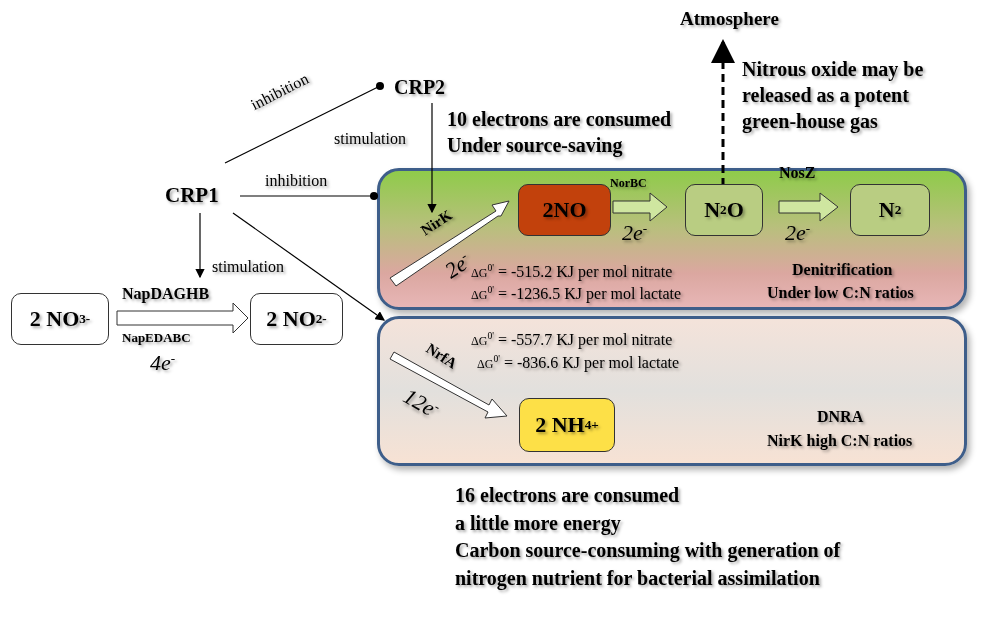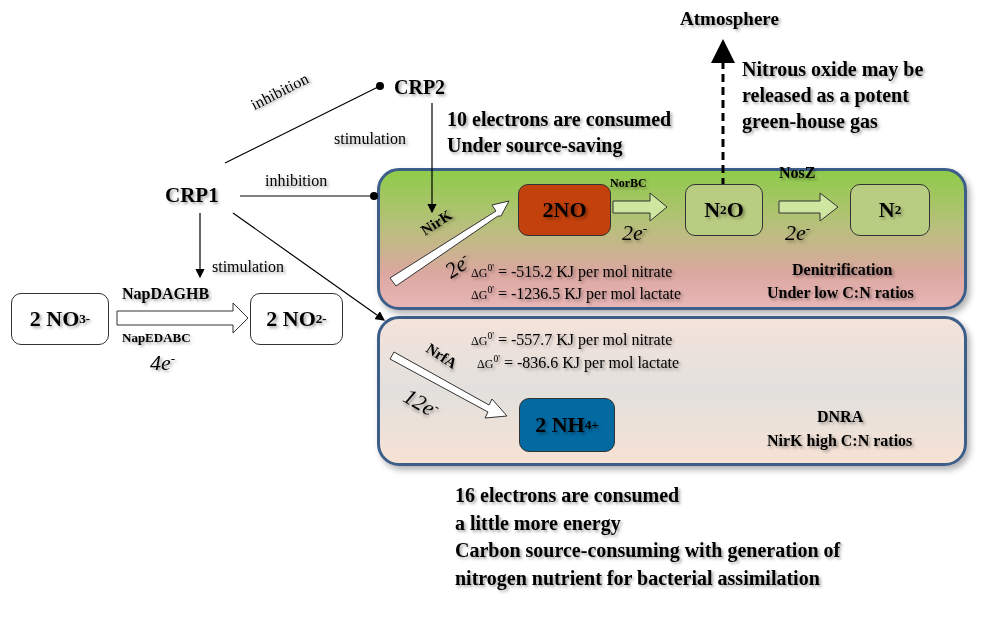--- a/index.html
+++ b/index.html
@@ -106,21 +106,21 @@
 
 <div class="t dg" style="left:471px;top:262px;"><span class="d">ΔG</span><sup>0'</sup> <span>= -515.2 KJ per mol nitrate</span></div>
 <div class="t dg" style="left:471px;top:284px;"><span class="d">ΔG</span><sup>0'</sup> <span>= -1236.5 KJ per mol lactate</span></div>
 <div class="t b" style="left:792px;top:261px;font-size:16px;">Denitrification</div>
 <div class="t b" style="left:767px;top:284px;font-size:16px;text-align:center;">Under low C:N ratios</div>
 
 <div class="t dg" style="left:471px;top:330px;"><span class="d">ΔG</span><sup>0'</sup> <span>= -557.7 KJ per mol nitrate</span></div>
 <div class="t dg" style="left:471px;top:353px;margin-left:6px;"><span class="d">ΔG</span><sup>0'</sup> <span>= -836.6 KJ per mol lactate</span></div>
 <div class="t b" style="left:432px;top:340px;font-size:15px;transform:rotate(33deg);transform-origin:left top;">NrfA</div>
 <div class="t ital" style="left:412px;top:383px;transform:rotate(30deg);transform-origin:left top;"><span>12e</span><sup>-</sup></div>
-<div class="box" style="left:519px;top:398px;width:96px;height:54px;background:#0369a1;">
+<div class="box" style="left:519px;top:398px;width:96px;height:54px;background:#fde047;">
   <span>2 NH</span>
     <sub>4</sub>
     <sup>+</sup>
 </div>
 <div class="t b" style="left:817px;top:408px;font-size:16px;">DNRA</div>
 <div class="t b" style="left:767px;top:432px;font-size:16px;">NirK high C:N ratios</div>
 
 <div class="t b" style="left:455px;top:482px;font-size:20px;line-height:27.5px;">
   <div>16 electrons are consumed</div>
   <div>a little  more energy</div>

